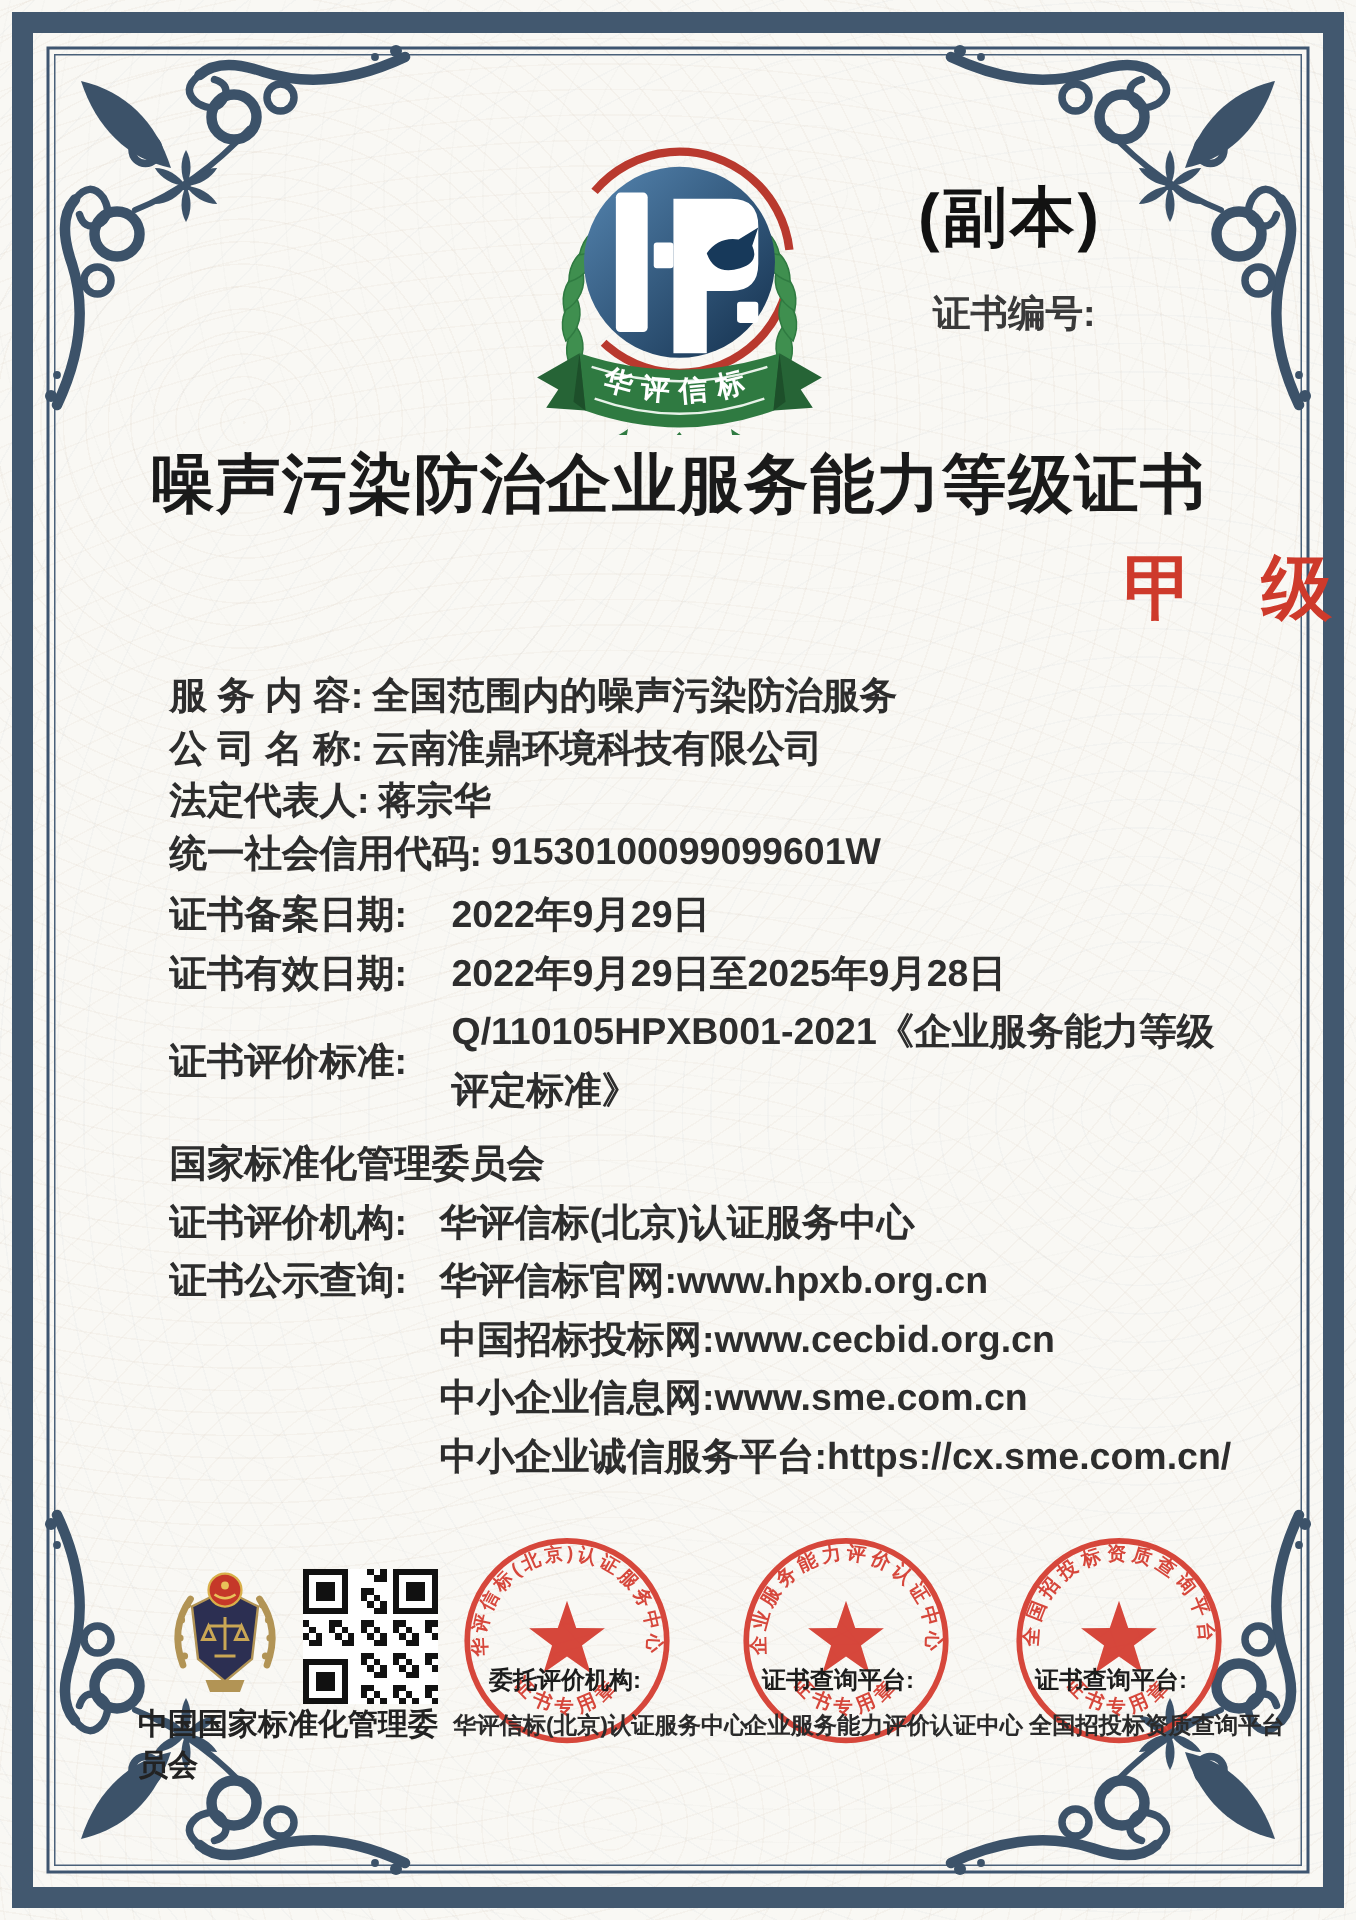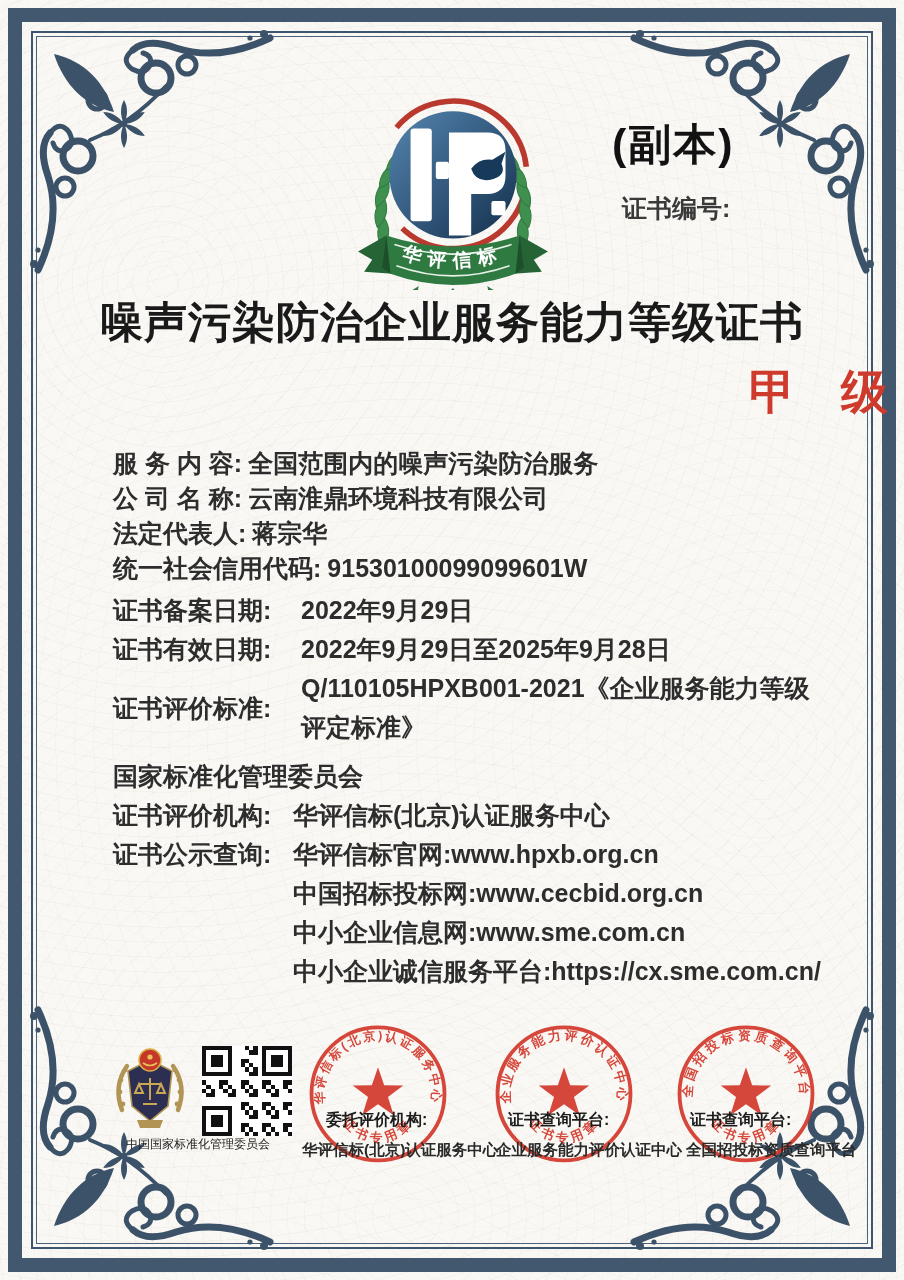--- a/index.html
+++ b/index.html
@@ -38,21 +38,21 @@
   .block1 .trow{height:35px;}
   .block1 .tvalue{margin-left:6px;}
   .block2{left:113px;top:591px;font-size:25px;line-height:39px;}
   .block2 .tlabel{width:188px;}
   .block2 .tvalue{max-width:517px;}
   .block3{left:113px;top:757px;font-size:25px;line-height:39px;}
   .block3 .tlabel{width:180px;}
   
   .emblem{left:106px;top:1044px;width:88px;height:92px;}
   .qr{left:202px;top:1046px;width:90px;height:90px;}
-  .gov-caption{left:92px;top:1136px;width:212px;text-align:center;font-size:12px;font-weight:400;color:#222;}
+  .gov-caption{left:92px;top:1136px;width:212px;text-align:left;font-size:20px;font-weight:700;color:#222;}
   .seal{width:152px;height:152px;opacity:.92;}
   .seal0{left:302px;top:1014px;}
   .seal1{left:488px;top:1014px;}
   .seal2{left:670px;top:1014px;}
   .seal-cap-label{font-size:16px;font-weight:800;color:#1c1c1c;}
   .seal-cap{font-size:15.5px;font-weight:600;color:#2a2a2a;}
   .cap0a{left:326px;top:1110px;} .cap0b{left:302px;top:1140px;}
   .cap1a{left:508px;top:1110px;} .cap1b{left:496px;top:1140px;}
   .cap2a{left:690px;top:1110px;} .cap2b{left:686px;top:1140px;}
 </style>

